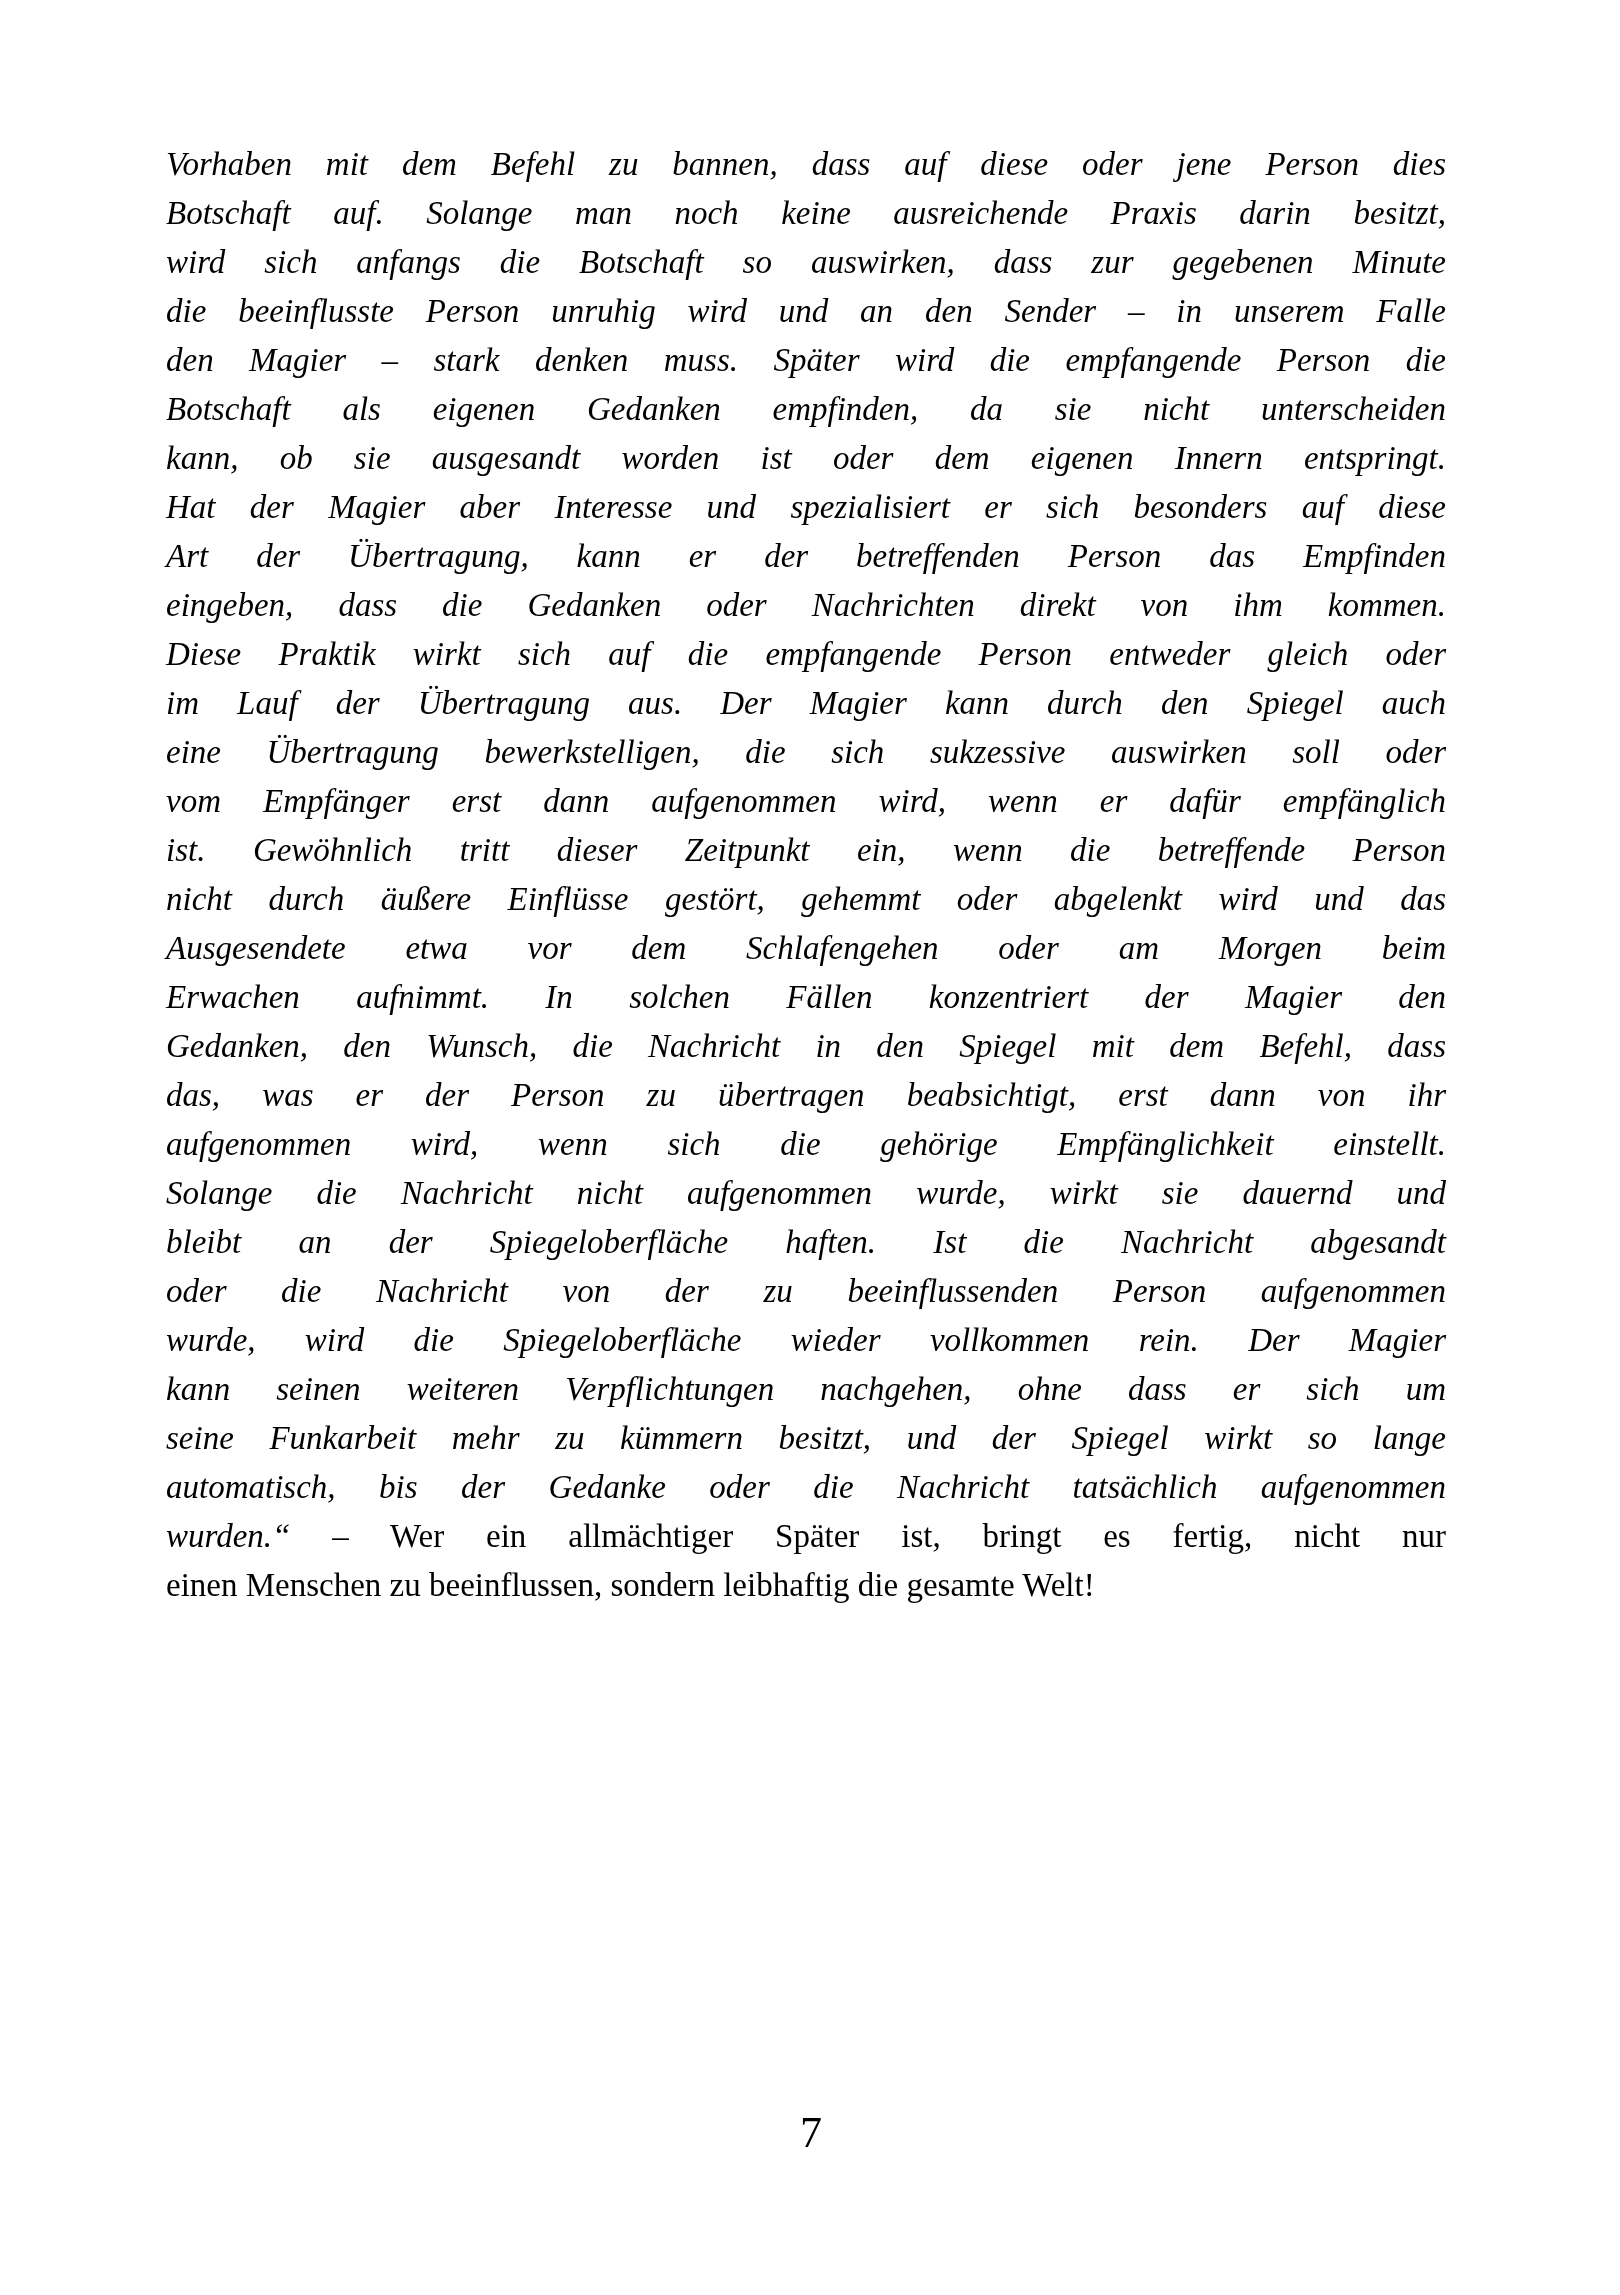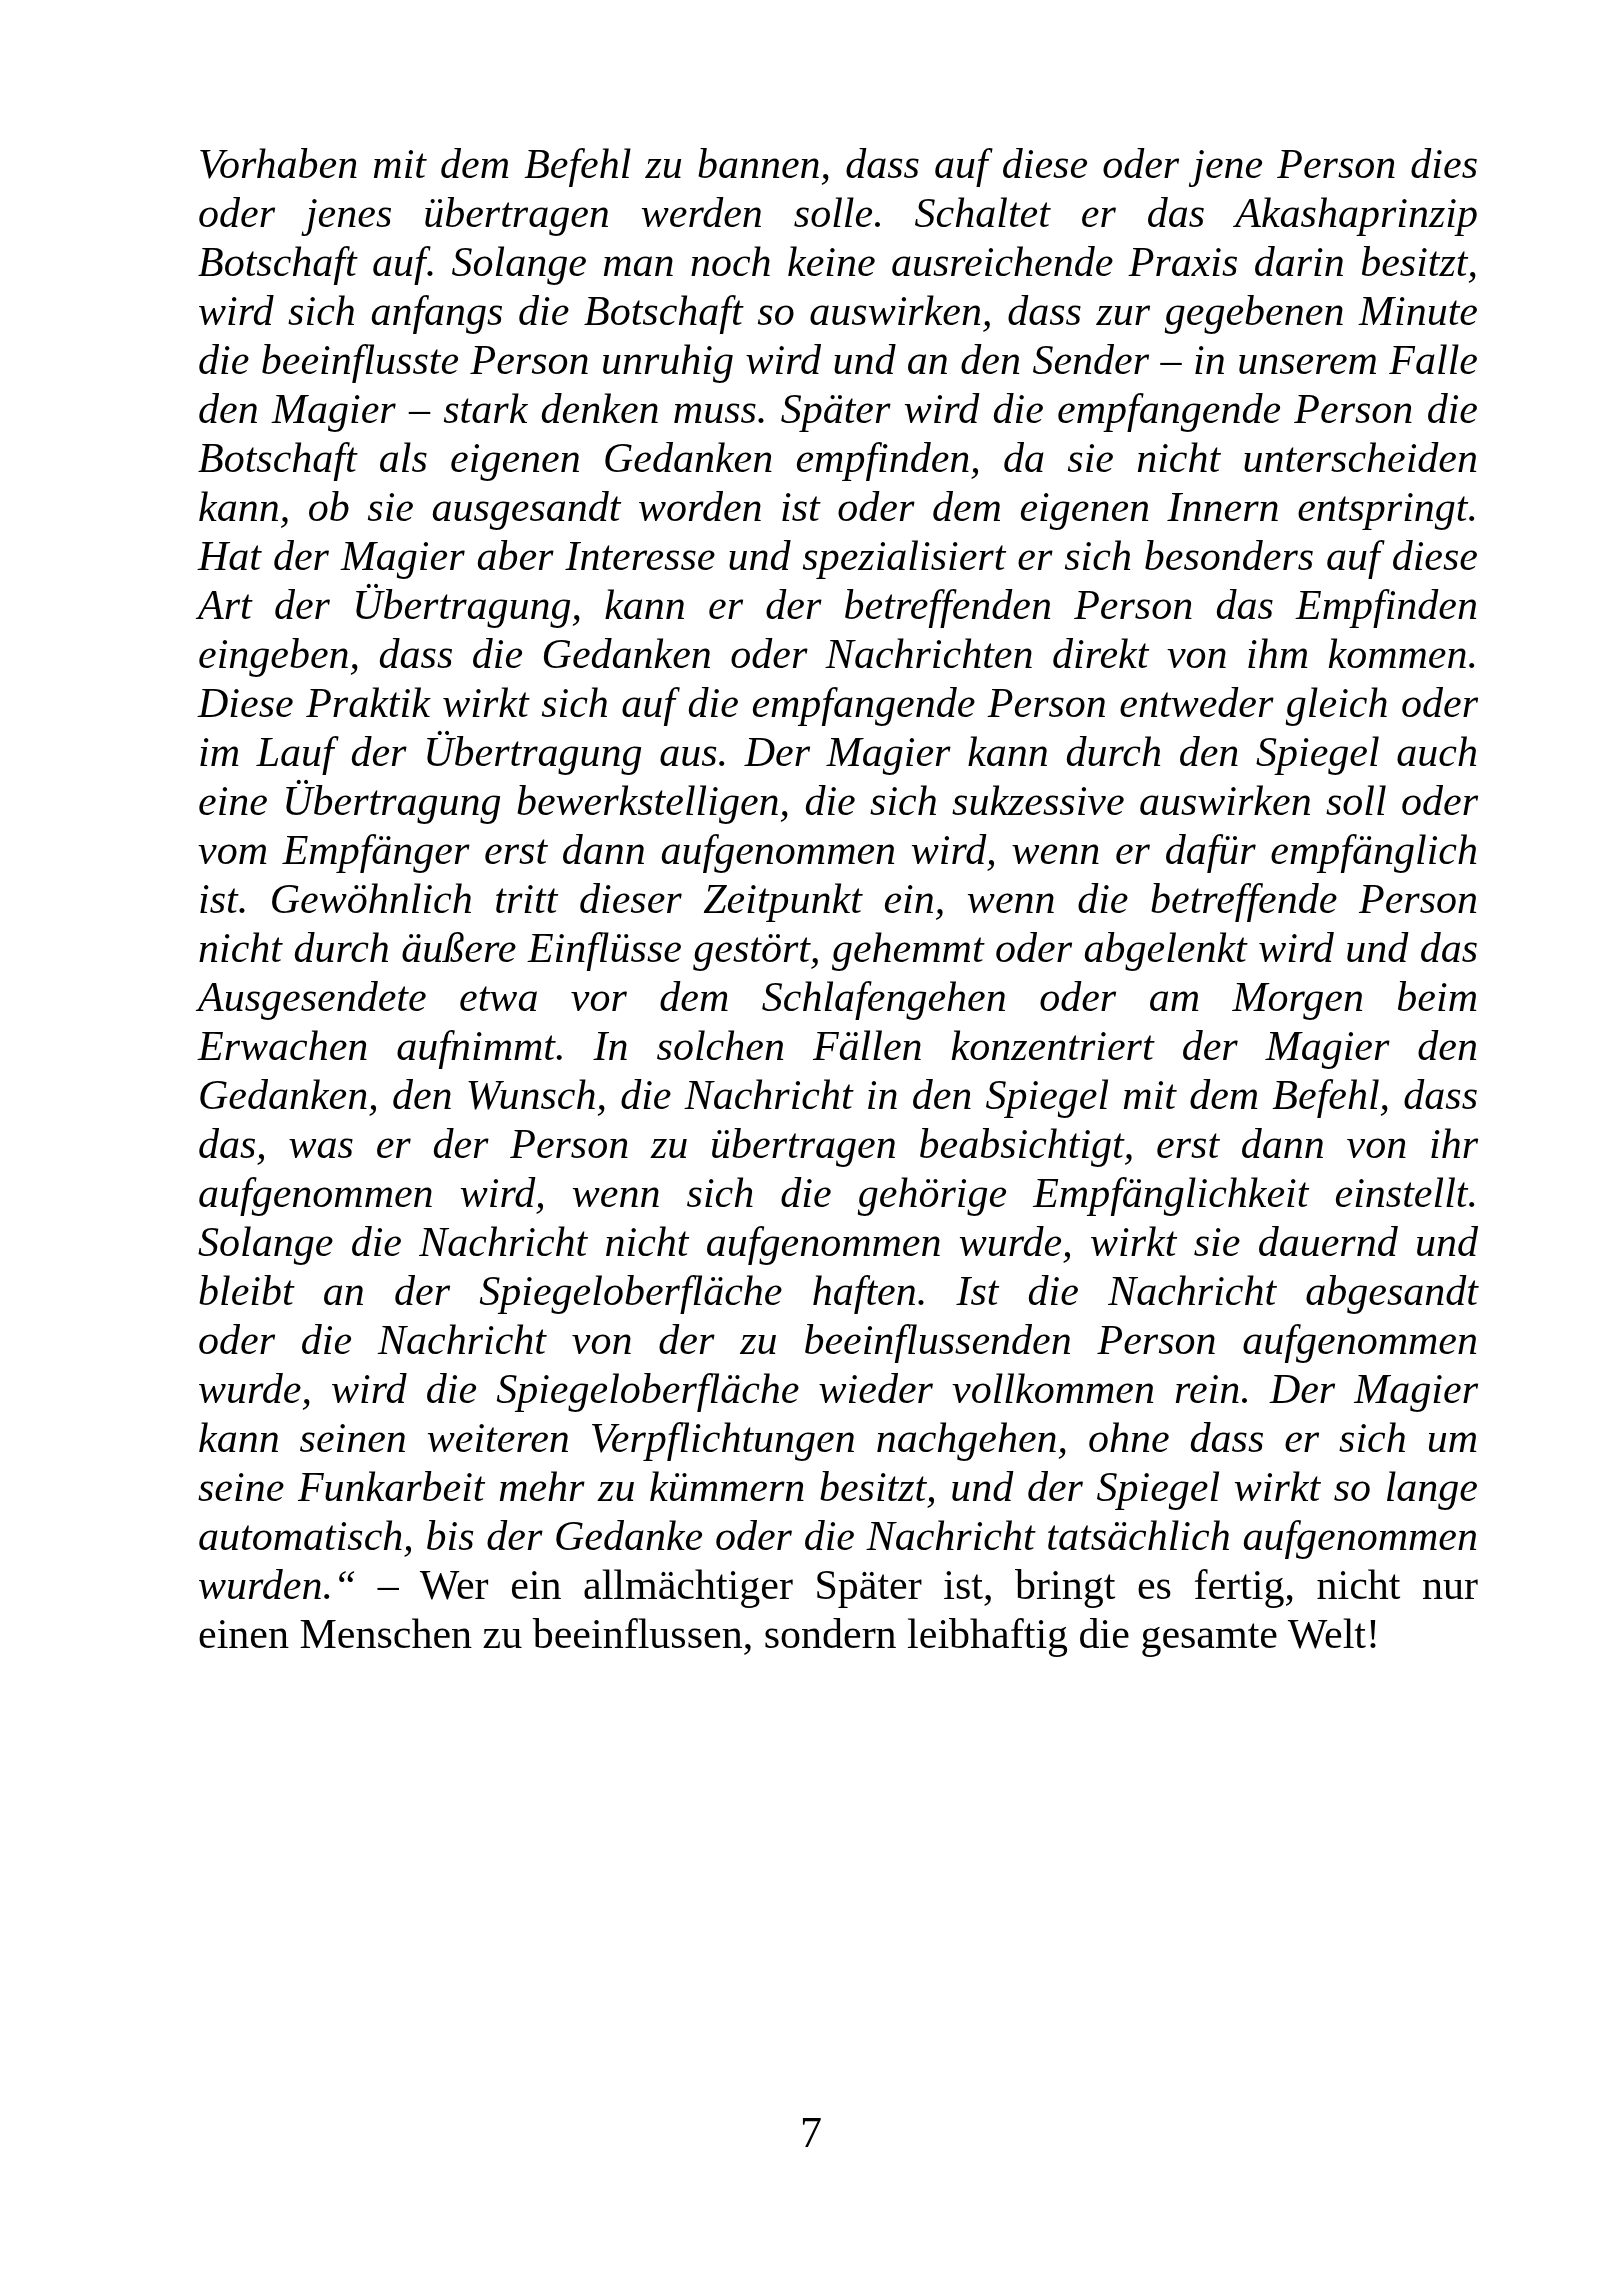--- a/index.html
+++ b/index.html
@@ -21,23 +21,22 @@
       top: 0;
       width: 1620px;
       height: 2295px;
       background: #ffffff;
     }
     .text-block {
       position: absolute;
       left: 166px;
       top: 140px;
       width: 1280px;
-      font-size: 42px;
+      font-size: 33px;
       line-height: 49px;
-      margin-left: 32px;
     }
     .line {
       display: block;
       height: 49px;
       white-space: nowrap;
       text-align: justify;
       text-align-last: justify;
       overflow: visible;
     }
     .line.last {
@@ -64,21 +63,20 @@
       display: inline-block;
       transform: translateX(0.9px);
     }
   </style>
 </head>
 <body>
 
 <div class="page">
   <div class="text-block">
     <span class="line"><span class="it">Vorhaben mit dem Befehl zu bannen, dass auf diese oder jene Person dies</span></span>
-    <span class="line"><span class="it">oder jenes übertragen werden solle. Schaltet er das Akashaprinzip</span></span>
     <span class="line"><span class="it">Botschaft auf. Solange man noch keine ausreichende Praxis darin besitzt,</span></span>
     <span class="line"><span class="it">wird sich anfangs die Botschaft so auswirken, dass zur gegebenen Minute</span></span>
     <span class="line"><span class="it">die beeinflusste Person unruhig wird und an den Sender – in unserem Falle</span></span>
     <span class="line"><span class="it">den Magier – stark denken muss. Später wird die empfangende Person die</span></span>
     <span class="line"><span class="it">Botschaft als eigenen Gedanken empfinden, da sie nicht unterscheiden</span></span>
     <span class="line"><span class="it">kann, ob sie ausgesandt worden ist oder dem eigenen Innern entspringt.</span></span>
     <span class="line"><span class="it">Hat der Magier aber Interesse und spezialisiert er sich besonders auf diese</span></span>
     <span class="line"><span class="it">Art der Übertragung, kann er der betreffenden Person das Empfinden</span></span>
     <span class="line"><span class="it">eingeben, dass die Gedanken oder Nachrichten direkt von ihm kommen.</span></span>
     <span class="line"><span class="it">Diese Praktik wirkt sich auf die empfangende Person entweder gleich oder</span></span>

